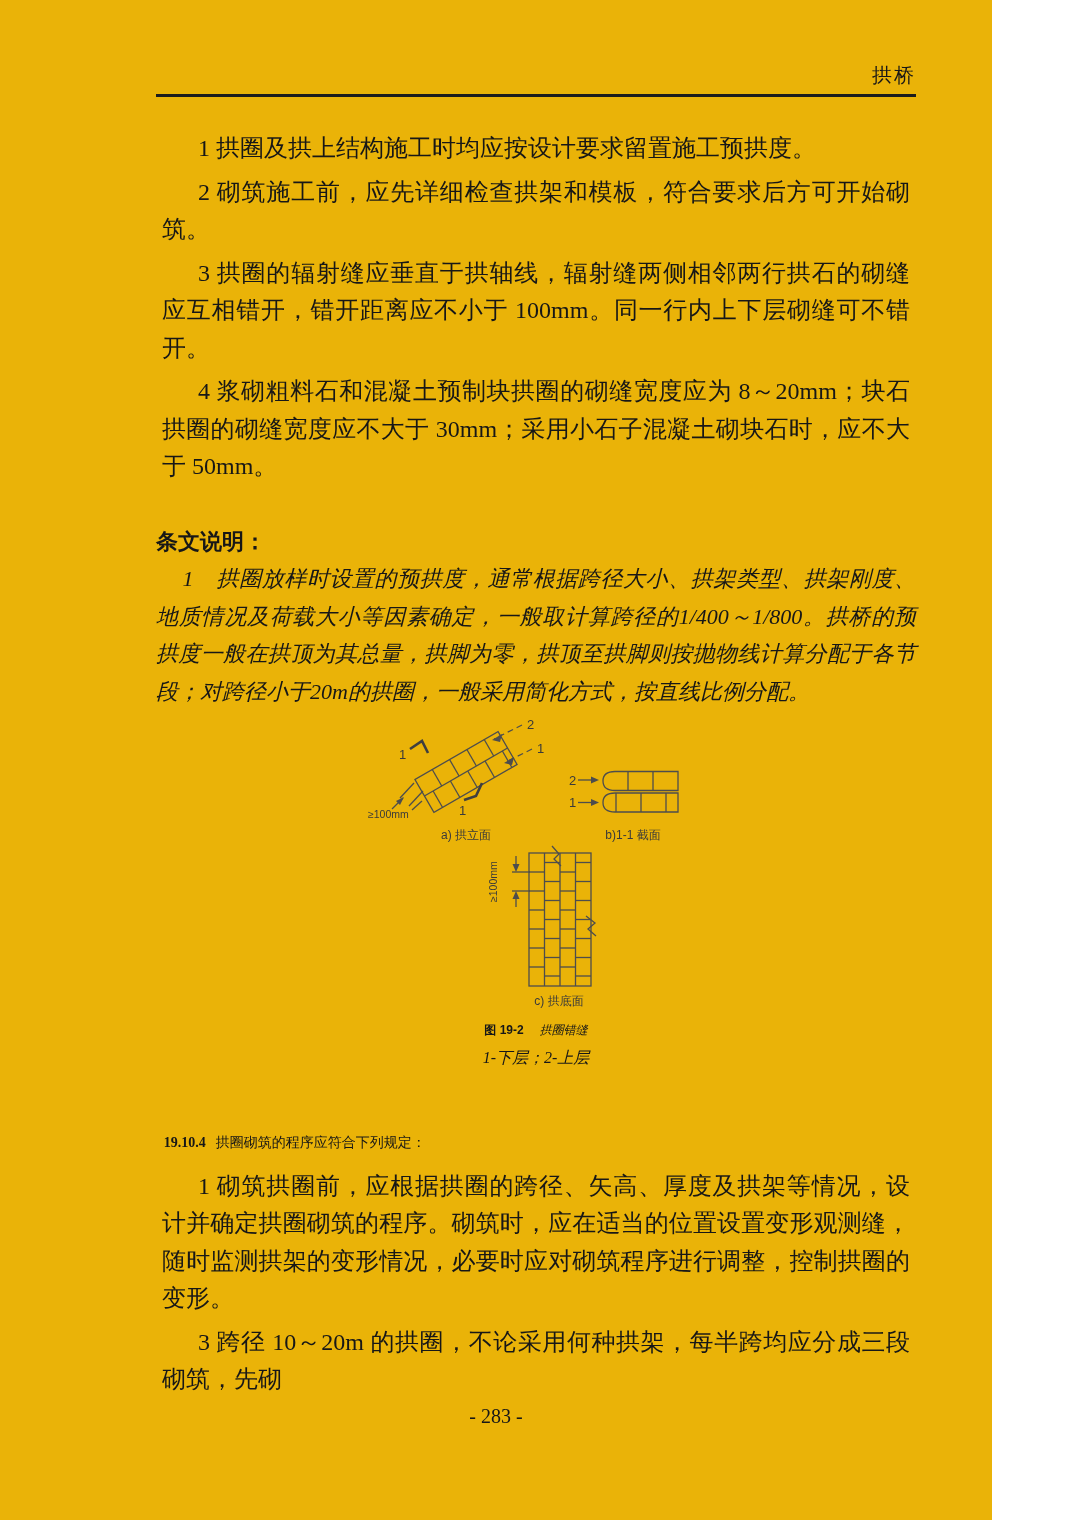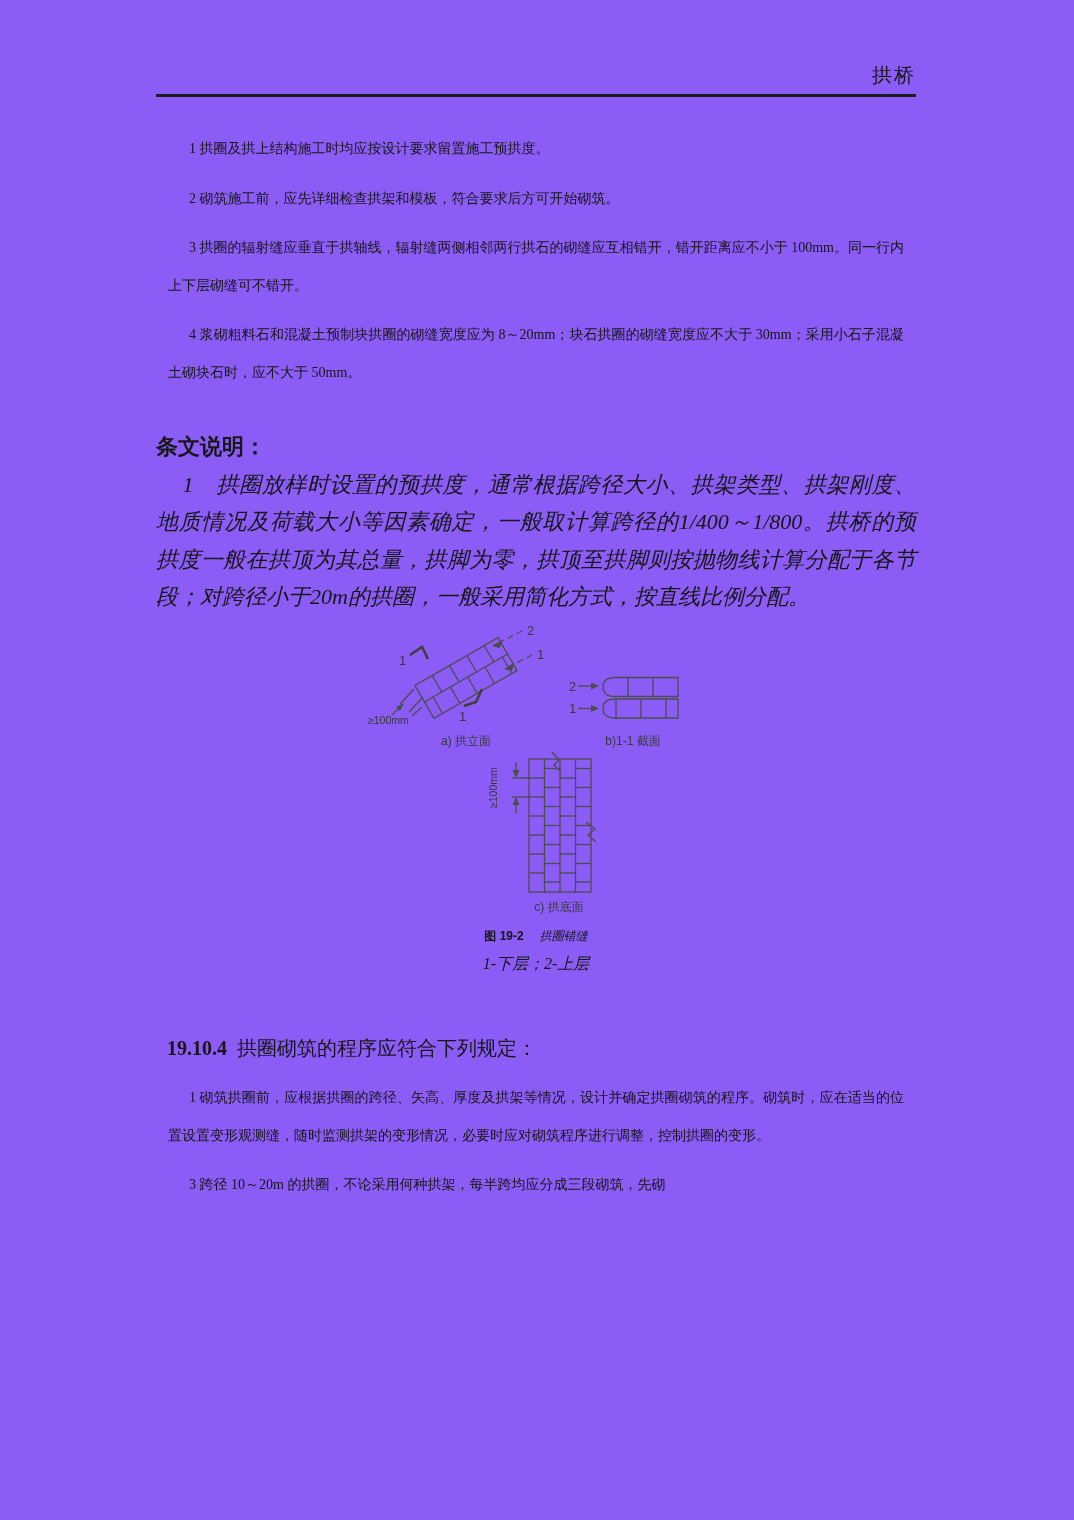--- a/index.html
+++ b/index.html
@@ -1,20 +1,20 @@
 <!DOCTYPE html>
 <html><head>
 <meta charset="utf-8">
 <style>
   html,body{margin:0;padding:0;background:#ffffff;}
   .page{
     position:relative;
-    width:1074px;
+    width:992px;
     height:1520px;
-    background:#8b5cf6;
+    background:#eab308;
     font-family:"Liberation Serif","DejaVu Serif",serif;
     color:#171717;
     overflow:hidden;
   }
   .content{
     position:absolute;
     left:156px;
     top:0;
     width:760px;
   }
@@ -23,22 +23,22 @@
     text-align:right;
     font-size:20px;
     letter-spacing:2px;
   }
   .head-rule{
     border:none;
     border-top:3px solid #1c1c1c;
     margin:5px 0 0 0;
   }
   .body-par{
-    margin:12px;
-    font-size:14px;
+    margin:6px;
+    font-size:24px;
     line-height:37.5px;
     text-align:justify;
     text-indent:1.5em;
   }
   .first-par{margin-top:33px;}
   .commentary-heading{
     margin:37px 0 0 0;
     font-family:"Liberation Sans","DejaVu Sans",sans-serif;
     font-size:22px;
     font-weight:bold;
@@ -68,21 +68,21 @@
     margin-left:16px;
   }
   .fig-legend{
     margin:9px 0 0 0;
     text-align:center;
     font-size:16px;
     font-style:italic;
   }
   .section-heading{
     margin:55px 0 0 0;
-    font-size:20px;
+    font-size:14px;
     line-height:37.5px;
     text-indent:0.55em;
     text-align:justify;
   }
   .section-heading .sec-num{
     font-weight:bold;
     margin-right:10px;
   }
   .page-footer{
     position:absolute;
@@ -243,13 +243,14 @@
       <p class="fig-legend">1-下层；2-上层</p>
     </div>
 
     <p class="section-heading"><span class="sec-num">19.10.4</span><span>拱圈砌筑的程序应符合下列规定：</span></p>
 
     <p class="body-par">1 砌筑拱圈前，应根据拱圈的跨径、矢高、厚度及拱架等情况，设计并确定拱圈砌筑的程序。砌筑时，应在适当的位置设置变形观测缝，随时监测拱架的变形情况，必要时应对砌筑程序进行调整，控制拱圈的变形。</p>
     <p class="body-par">3 跨径 10～20m 的拱圈，不论采用何种拱架，每半跨均应分成三段砌筑，先砌</p>
 
   </div>
 
+  <div class="page-footer">- 283 -</div>
 </div>
 
 </body></html>

